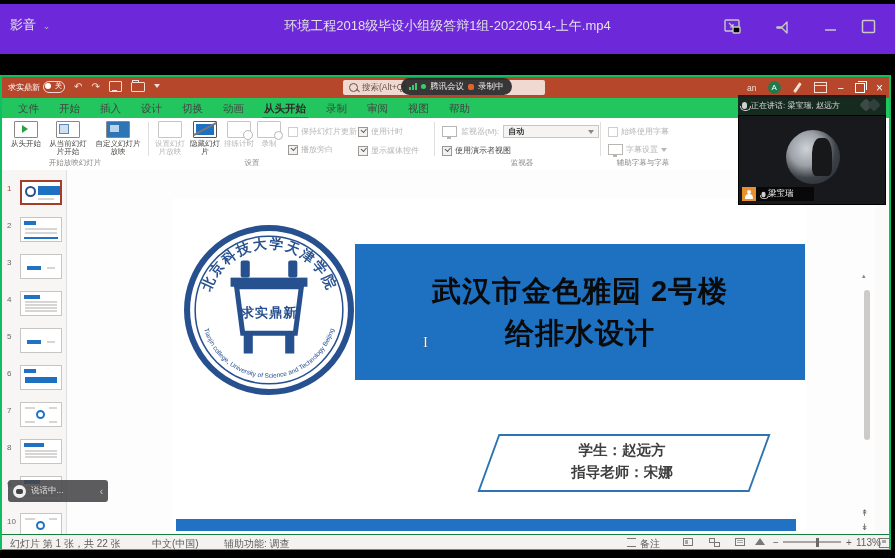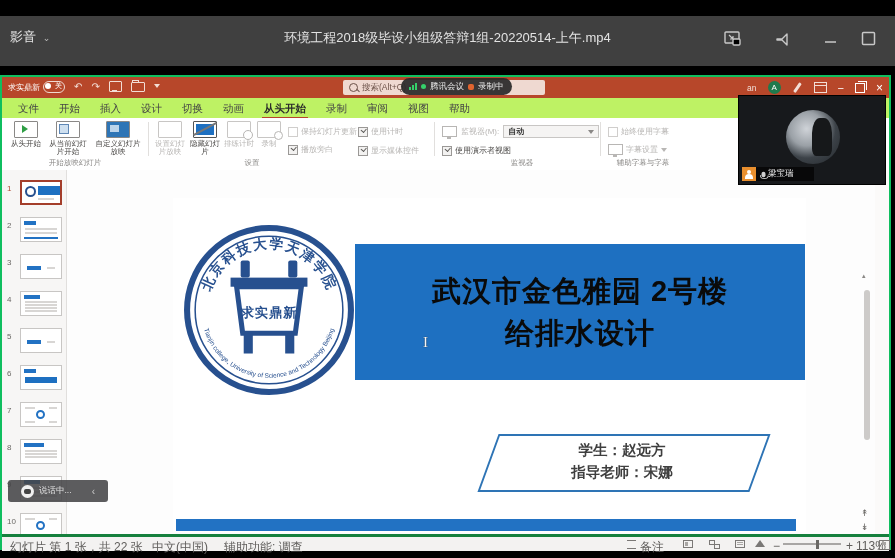--- a/index.html
+++ b/index.html
@@ -1,18 +1,18 @@
 <!DOCTYPE html>
 <html><head>
 <meta charset="utf-8">
 <style>
   html,body{margin:0;padding:0;background:#000;width:895px;height:558px;overflow:hidden;
     font-family:"Liberation Sans","DejaVu Sans",sans-serif;-webkit-font-smoothing:antialiased;}
   
-  .player-bar{position:absolute;left:0;top:16px;width:895px;height:50px;background:#404040;color:#ddd;}
+  .player-bar{position:absolute;left:0;top:4px;width:895px;height:50px;background:#6d28d9;color:#ddd;}
   .app-label{position:absolute;left:10px;top:12px;font-size:13px;color:#e6e6e6;}
   .app-label .chev{font-size:9px;color:#bbb;margin-left:3px;}
   .player-title{position:absolute;left:0;top:13px;width:895px;text-align:center;font-size:13px;color:#e2e2e2;}
   .pbtn{position:absolute;top:12px;width:22px;height:22px;}
   .pbtn svg{width:22px;height:22px;}
   
   .frame{position:absolute;left:0;top:75px;width:887px;height:471px;border:2px solid #0fbe5f;background:#fff;}
   
   .titlebar{position:absolute;left:0;top:0;width:887px;height:21px;background:#b7472a;color:#fff;}
   .autosave{position:absolute;left:6px;top:4px;font-size:8px;display:flex;align-items:center;gap:3px;}
@@ -42,21 +42,21 @@
   .avatar{width:13px;height:13px;border-radius:50%;background:#1f7a4d;color:#fff;font-size:8px;text-align:center;line-height:13px;}
   .pen{width:11px;height:11px;position:relative;}
   .pen::after{content:"";position:absolute;left:4px;top:0;width:2.5px;height:11px;background:#f3ddd5;transform:rotate(35deg);border-radius:1px;}
   .ribicon{width:11px;height:9px;border:1px solid #f3ddd5;position:relative;}
   .ribicon::after{content:"";position:absolute;left:0;top:2px;width:11px;height:1px;background:#f3ddd5;}
   .wmin{color:#fff;font-size:11px;line-height:10px;}
   .wrest{width:8px;height:8px;border:1px solid #fff;position:relative;}
   .wrest::before{content:"";position:absolute;left:2px;top:-3px;width:8px;height:8px;border:1px solid #fff;border-left:none;border-bottom:none;}
   .wclose{color:#fff;font-size:12px;}
   
-  .menubar{position:absolute;left:0;top:21px;width:887px;height:20px;background:#bef264;border-bottom:1px solid #000000;}
+  .menubar{position:absolute;left:0;top:21px;width:887px;height:20px;background:#22c55e;border-bottom:1px solid #000000;}
   .tabs{display:flex;gap:0;padding-left:6px;}
   .tab{font-size:10.5px;color:#454545;padding:4px 10px 3px;position:relative;}
   .tab.active{color:#2b2b2b;font-weight:bold;}
   .tab.active::after{content:"";position:absolute;left:8px;right:8px;bottom:0;height:2.5px;background:#b7472a;}
   
   .ribbon{position:absolute;left:0;top:41px;width:887px;height:52px;background:#fff;border-bottom:1px solid #e1dfdd;font-size:8px;color:#494745;}
   .rsep{position:absolute;top:4px;bottom:14px;width:1px;background:#e1dfdd;}
   .rgroup-label{position:absolute;bottom:2px;font-size:7.5px;color:#8a8886;text-align:center;}
   .rbtn{position:absolute;top:3px;width:44px;display:flex;flex-direction:column;align-items:center;gap:2px;text-align:center;}
   .rbtn .rlab{font-size:7.5px;line-height:8px;color:#494745;}
@@ -106,22 +106,22 @@
   .para-text{position:absolute;left:300px;top:241px;width:298px;text-align:center;font-size:14.5px;font-weight:bold;color:#3f3f3f;line-height:1.55;}
   .btm-strip{position:absolute;left:3px;top:321px;width:620px;height:12px;background:#2272c3;}
   
   .scrollcol{position:absolute;right:2px;top:0;width:12px;height:364px;}
   .sc-thumb{position:absolute;left:3px;top:120px;width:6px;height:150px;background:#cdcbc9;border-radius:3px;}
   .sc-up{position:absolute;left:1px;top:102px;font-size:7px;color:#8a8886;}
   .sc-prev,.sc-next{position:absolute;left:0px;font-size:9px;color:#6a6865;}
   .sc-prev{bottom:16px;}
   .sc-next{bottom:2px;}
   
-  .statusbar{position:absolute;left:0;top:457px;width:887px;height:14px;background:#f3f2f1;border-top:3px solid #15803d;
-    font-size:12px;color:#5f5d5b;}
+  .statusbar{position:absolute;left:0;top:457px;width:887px;height:14px;background:#f3f2f1;border-top:1px solid #15803d;
+    font-size:10px;color:#5f5d5b;}
   .sb-item{position:absolute;top:2px;white-space:nowrap;}
   .vicon{position:absolute;top:2.5px;width:10px;height:8px;border:1px solid #7a7876;box-sizing:border-box;}
   .vicon.norm::after{content:"";position:absolute;left:1px;top:1px;width:3px;height:4px;background:#a8a6a4;}
   .vicon.sorter{border:none;}
   .vicon.sorter::before,.vicon.sorter::after{content:"";position:absolute;width:4px;height:3px;border:1px solid #7a7876;}
   .vicon.sorter::before{left:0;top:0;}
   .vicon.sorter::after{left:5px;top:4px;}
   .vicon.read::after{content:"";position:absolute;left:1px;top:1.5px;width:6px;height:1px;background:#a8a6a4;box-shadow:0 2px 0 #a8a6a4;}
   .vicon.show{border:none;width:0;height:0;border-left:5px solid transparent;border-right:5px solid transparent;border-bottom:7px solid #7a7876;}
   .ztrack{position:absolute;top:6px;width:58px;height:1.5px;background:#a8a6a4;}
@@ -142,21 +142,21 @@
   .meet-avatar{position:absolute;left:47px;top:14px;width:54px;height:54px;border-radius:50%;
     background:radial-gradient(circle at 38% 35%,#cfd3d8 0%,#9aa0a6 35%,#3c4248 60%,#23272b 100%);}
   .meet-avatar::after{content:"";position:absolute;left:26px;top:8px;width:20px;height:38px;background:#16181a;border-radius:40% 40% 20% 20%;}
   .meet-tag{position:absolute;left:3px;bottom:3px;display:flex;align-items:center;height:14px;background:rgba(0,0,0,.65);color:#fff;font-size:8.5px;padding-right:20px;}
   .tag-person{width:14px;height:14px;background:#e98f2e;position:relative;margin-right:3px;}
   .tag-person::before{content:"";position:absolute;left:5px;top:2.5px;width:4px;height:4px;border-radius:50%;background:#fff;}
   .tag-person::after{content:"";position:absolute;left:3px;top:7px;width:8px;height:5px;border-radius:4px 4px 0 0;background:#fff;}
   .mic.sm{transform:scale(.8);margin:0 2px;}
   
   .toast{position:absolute;left:6px;top:403px;width:100px;height:22px;background:rgba(70,70,72,.88);border-radius:3px;
-    color:#eee;display:flex;align-items:center;gap:5px;padding:0 13px;box-sizing:border-box;z-index:45;}
+    color:#eee;display:flex;align-items:center;gap:5px;padding:0 5px;box-sizing:border-box;z-index:45;}
   .toast .tc{width:13px;height:13px;border-radius:50%;background:#f0f0f0;position:relative;flex:none;}
   .toast .tc::after{content:"";position:absolute;left:3px;top:4px;width:7px;height:5px;background:#444;border-radius:2px;}
   .toast .ttext{font-size:8.5px;filter:blur(.5px);opacity:.9;white-space:nowrap;}
   .toast .tchev{margin-left:auto;font-size:10px;color:#ccc;}
 </style>
 </head>
 <body>
 
 <div class="player-bar">
   <div class="app-label">
@@ -461,20 +461,25 @@
     <span class="sb-item" style="left:771px;">−</span>
     <span class="ztrack" style="left:781px;">
         <span class="zthumb"></span>
       </span>
     <span class="sb-item" style="left:844px;">+</span>
     <span class="sb-item" style="left:854px;">113%</span>
     <span class="fit" style="left:877px;"></span>
   </div>
 
   <div class="meet">
+    <div class="meet-head">
+      <span class="mic"></span>
+      <span>正在讲话: 梁宝瑞, 赵远方</span>
+      <span class="meet-logo"></span>
+    </div>
     <div class="meet-tile">
       <div class="meet-avatar"></div>
       <div class="meet-tag">
         <span class="tag-person"></span>
         <span class="mic sm"></span>
         <span>梁宝瑞</span>
       </div>
     </div>
   </div>
 

